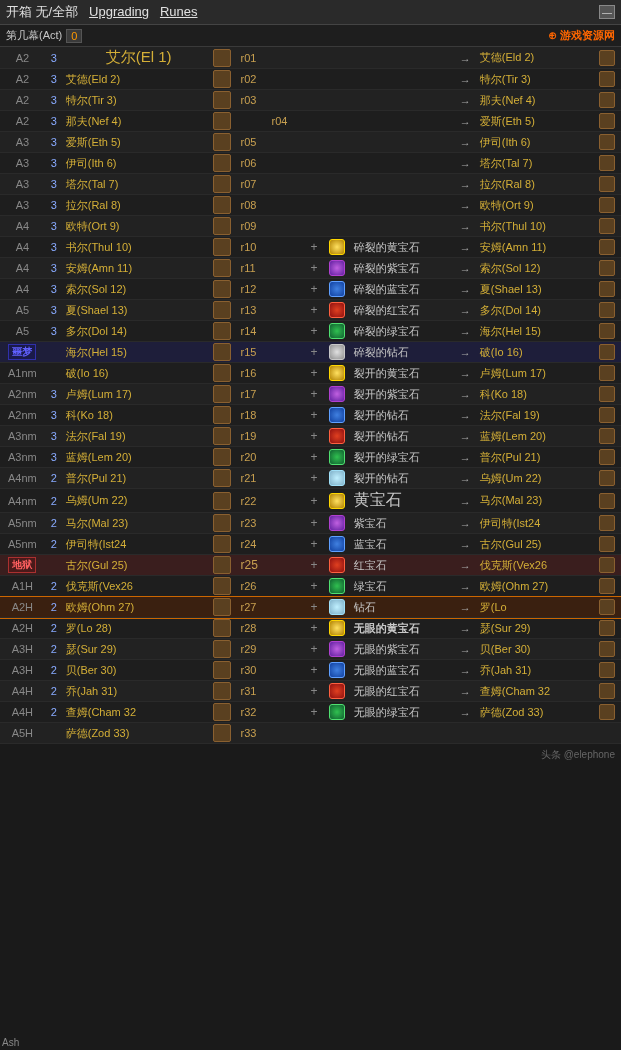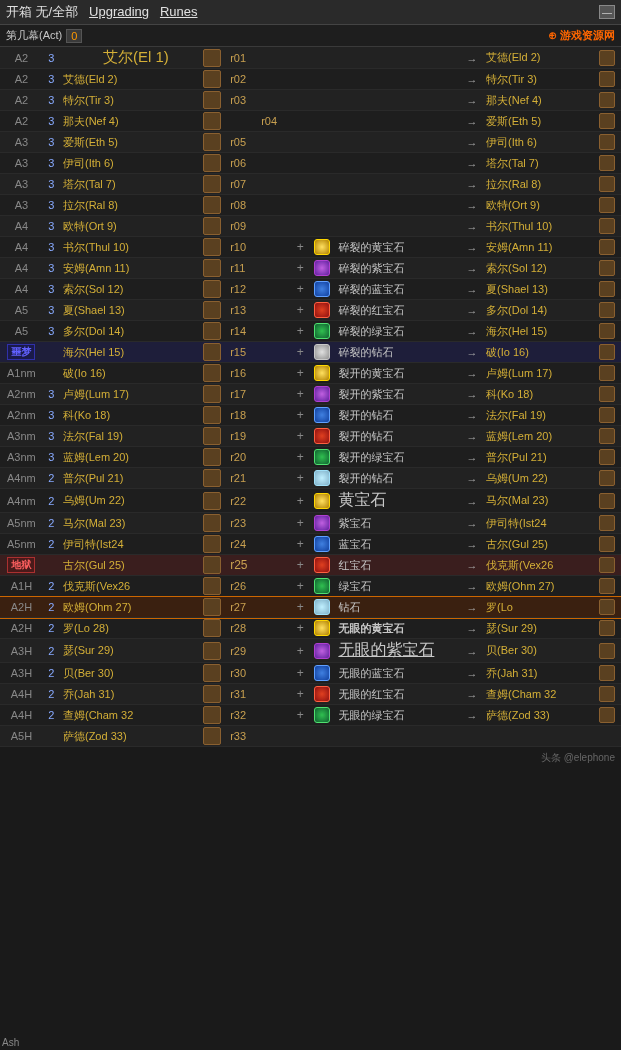--- a/index.html
+++ b/index.html
@@ -569,21 +569,21 @@
       <td style="width:22px;text-align:center;"><span class="bag-icon-sm"></span></td>
     </tr>
         <tr style="background: rgb(34, 34, 34);">
           <td class="col-act" style="color:#888;font-size:11px;">A3H</td>
           <td class="col-count"><span style="color:#88aaff;font-size:11px;">2</span></td>
           <td class="col-name"><span style="color:#d4af37;font-size:11px;">瑟(Sur&nbsp;29)</span></td>
           <td style="width:22px;text-align:center;"><span class="bag-icon"></span></td>
           <td class="col-rune-num"><span style="color:#c8a050;font-size:11px;">r29</span></td>
       <td class="col-plus"><span style="color:#888;">+</span></td>
       <td style="width:20px;text-align:center;"><span class="gem-icon gem-purple"></span></td>
-      <td class="col-gem-name"><span style="color:#c8c8c8;font-size:16px;text-decoration:underline;">无眼的紫宝石</span></td>
+      <td class="col-gem-name"><span style="color:#c8c8c8;font-size:11px;">无眼的紫宝石</span></td>
 
       <td class="arrow"><span style="color:#aaa;">→</span></td>
       <td class="col-result-name"><span style="color:#d4af37;font-size:11px;">贝(Ber&nbsp;30)</span></td>
       <td style="width:22px;text-align:center;"><span class="bag-icon-sm"></span></td>
     </tr>
         <tr style="background: rgb(30, 30, 30);">
           <td class="col-act" style="color:#888;font-size:11px;">A3H</td>
           <td class="col-count"><span style="color:#88aaff;font-size:11px;">2</span></td>
           <td class="col-name"><span style="color:#d4af37;font-size:11px;">贝(Ber&nbsp;30)</span></td>
           <td style="width:22px;text-align:center;"><span class="bag-icon"></span></td>

